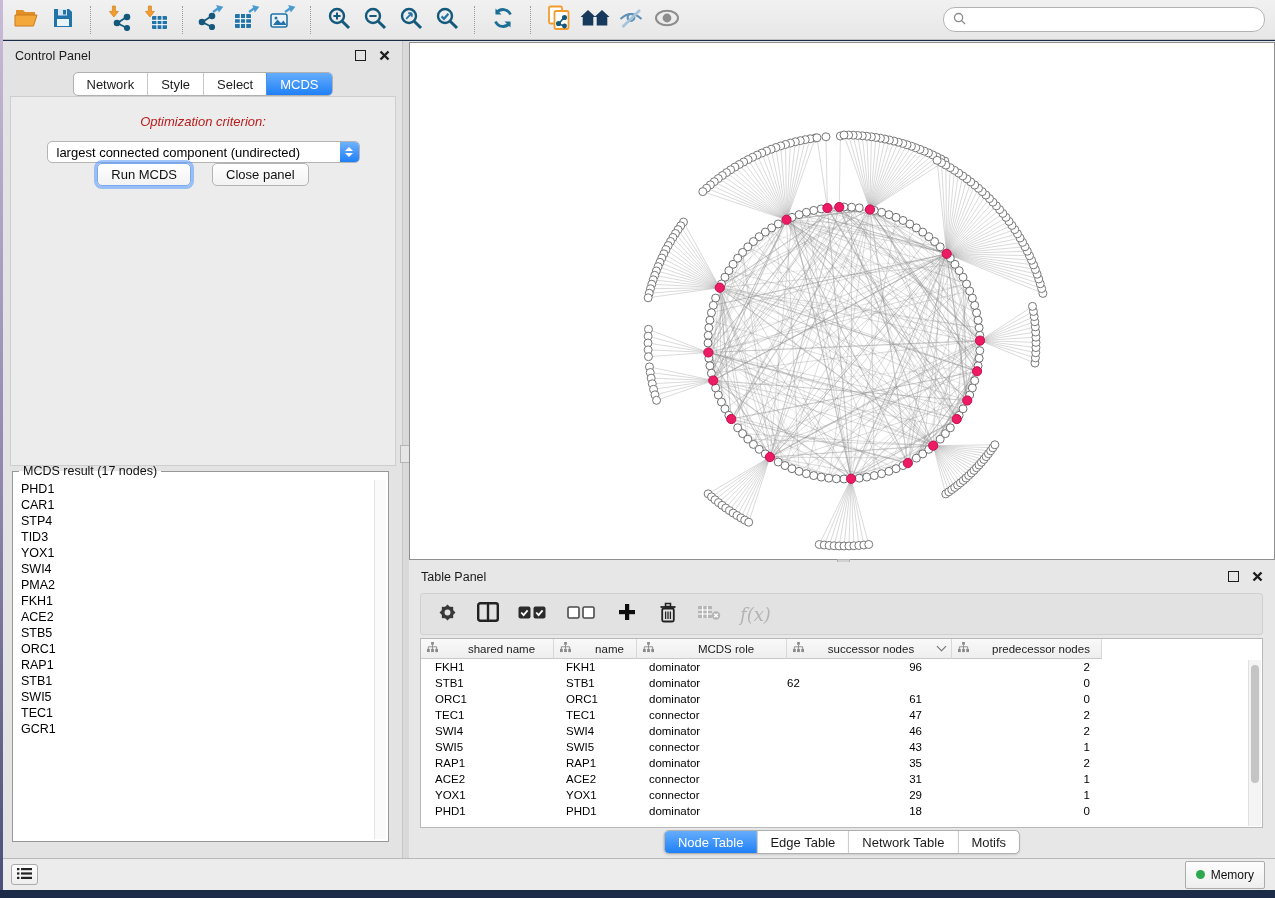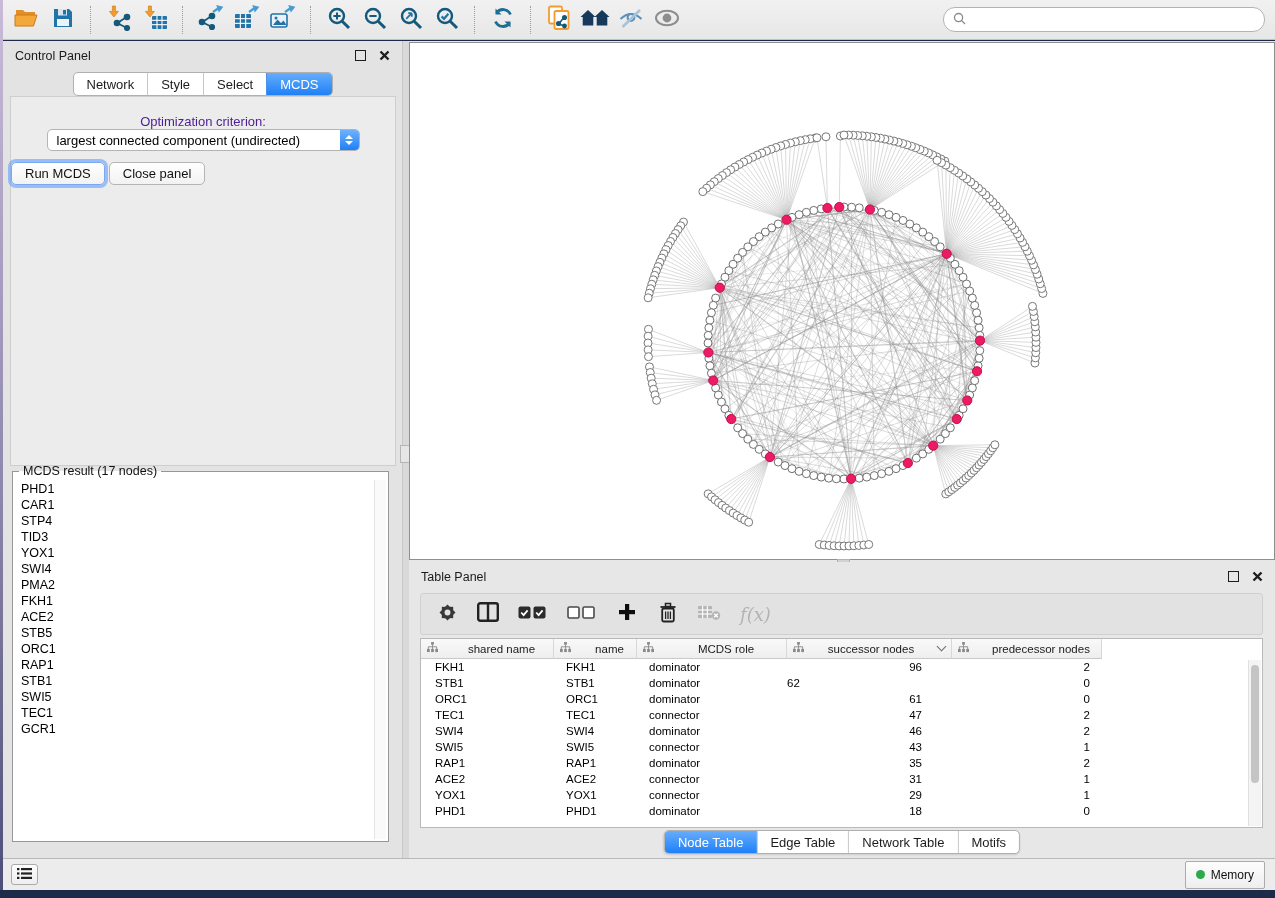--- a/index.html
+++ b/index.html
@@ -18,26 +18,26 @@
   .panel-title-row{height:29px;display:flex;align-items:center;padding:0 12px;font-size:12.5px;color:#1a1a1a;}
   .pt-icons{margin-left:auto;display:flex;align-items:center;gap:13px;}
   .float-icon{width:9px;height:9px;border:1.5px solid #1d1d1d;display:inline-block;}
   .close-x{width:11px;height:11px;display:inline-block;}
   .seg{display:inline-flex;background:#fff;border:1px solid #b0b0b0;border-radius:5px;overflow:hidden;height:22px;font-size:13px;color:#1c1c1c;align-items:stretch;}
   .seg-item{display:flex;align-items:center;padding:0 13px;border-left:1px solid #c8c8c8;}
   .seg-item:first-child{border-left:none;}
   .seg-item.active{background:linear-gradient(#66adfc,#1f80f7);color:#fff;border-left-color:#4a92e8;}
   .seg-tabs{position:absolute;left:50%;transform:translateX(-50%);top:31px;z-index:2;}
   .mcds-card{position:absolute;left:7px;right:6px;top:55px;height:368px;background:#ECECEC;border:1px solid #cecece;}
-  .crit-label{margin-top:17px;text-align:center;font-size:13px;color:#4c1d95;}
-  .combo{margin:0 auto 0;width:313px;height:22px;border:1px solid #b4b4b4;border-radius:5px;background:#fff;display:flex;align-items:center;padding-left:9px;font-size:13px;box-sizing:border-box;}
+  .crit-label{margin-top:17px;text-align:center;font-size:13px;color:#b91c1c;font-style:italic;}
+  .combo{margin:12px auto 0;width:313px;height:22px;border:1px solid #b4b4b4;border-radius:5px;background:#fff;display:flex;align-items:center;padding-left:9px;font-size:13px;box-sizing:border-box;}
   .combo-step{margin-left:auto;width:19px;align-self:stretch;background:linear-gradient(#6fb2fd,#1f80f7);border-radius:0 4px 4px 0;display:flex;flex-direction:column;align-items:center;justify-content:center;gap:2px;}
   .chev-up{width:0;height:0;border-left:4px solid transparent;border-right:4px solid transparent;border-bottom:4px solid #fff;}
   .chev-dn{width:0;height:0;border-left:4px solid transparent;border-right:4px solid transparent;border-top:4px solid #fff;}
-  .btn-row{margin-top:11px;display:flex;gap:4px;}
+  .btn-row{display:flex;justify-content:center;gap:21px;}
   .btn{height:23px;padding:0 13px;background:linear-gradient(#ffffff,#f2f2f2);border:1px solid #b4b4b4;border-radius:5px;font-size:13px;font-family:inherit;color:#111;}
   .btn.focus{box-shadow:0 0 0 3px rgba(86,152,254,.55);border-color:#79a8f5;}
   .result-box{position:absolute;left:9px;right:13px;top:423px;bottom:16px;margin:0;padding:0;border:1px solid #979797;background:#fff;}
   .result-box legend{font-size:12.5px;margin-left:6px;padding:0 4px;color:#111;}
   .result-list{position:absolute;left:2px;right:15px;top:0;bottom:2px;font-size:12.5px;line-height:16px;padding:3px 6px;overflow:hidden;color:#000;}
   .result-scroll{position:absolute;top:2px;right:2px;bottom:2px;width:11px;background:#fafafa;border-left:1px solid #e4e4e4;}
   
   .v-split{position:absolute;left:403px;top:41px;width:6px;height:817px;background:#d9d9d9;border-right:1px solid #a8a8a8;}
   .v-handle{position:absolute;left:-3px;top:404px;width:10px;height:16px;background:#e6e6e6;border:1px solid #b5b5b5;}
   

